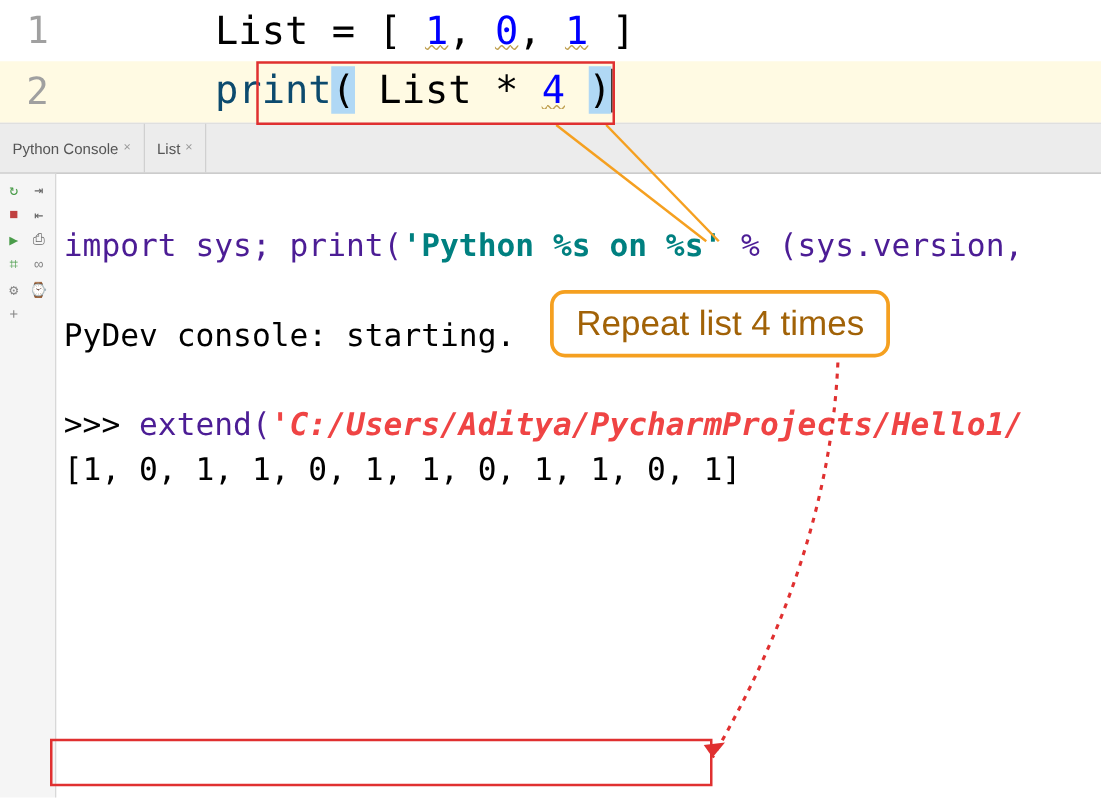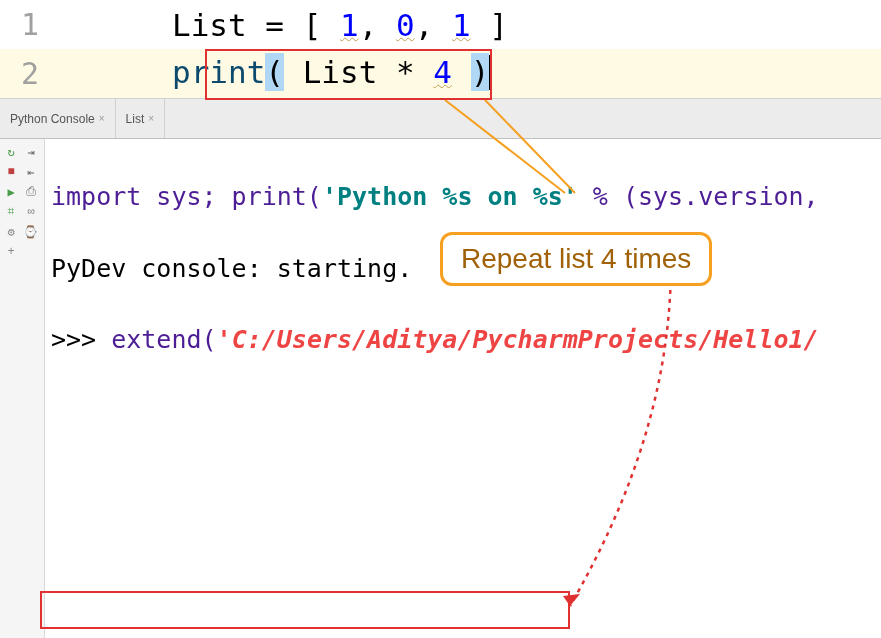--- a/index.html
+++ b/index.html
@@ -236,17 +236,18 @@
     </div>
   </div>
   <div class="console-wrapper">
     <div class="console-output">
       <div style="height:36px"></div>
       <div><span class="func-text">import sys; print(</span><span class="str-text">'Python %s on %s'</span><span class="func-text"> % (sys.version, </span></div>
       <div style="height:36px"></div>
       <div class="plain-text">PyDev console: starting.</div>
       <div style="height:36px"></div>
       <div><span class="prompt">&gt;&gt;&gt; </span><span class="func-text">extend(</span><span class="runfile-str">'C:/Users/Aditya/PycharmProjects/Hello1/</span></div>
+      <div class="plain-text">[1, 0, 1, 1, 0, 1, 1, 0, 1, 1, 0, 1]</div>
     </div>
   </div>
 </div>
 
 <div class="red-box box-output"></div>
 
 </body></html>

